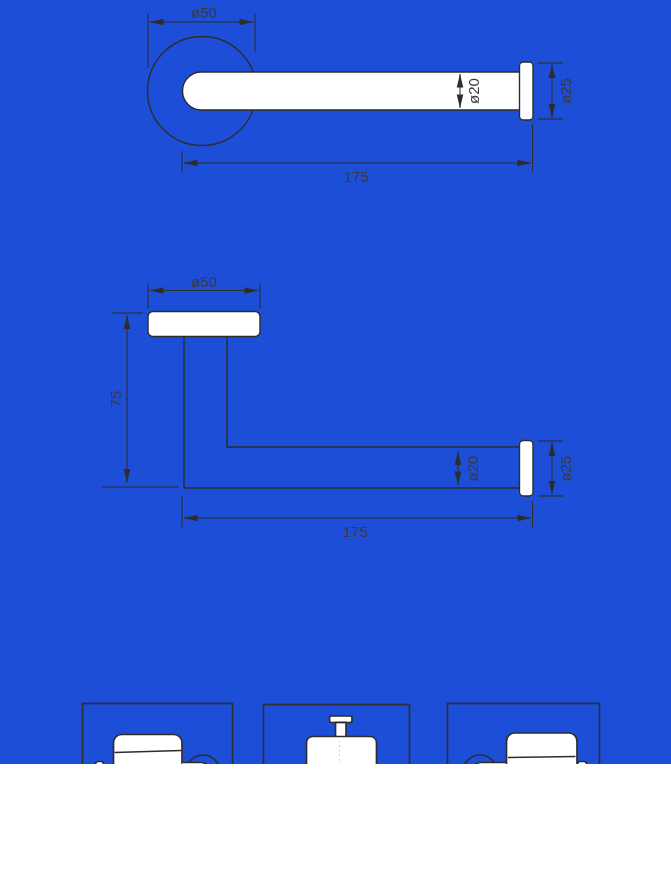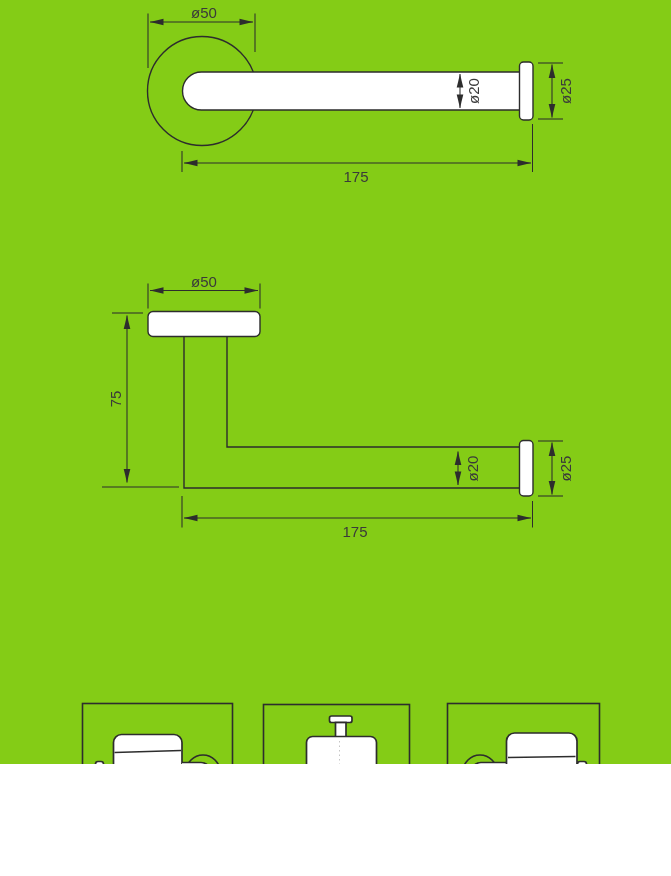--- a/index.html
+++ b/index.html
@@ -1,16 +1,16 @@
 <!DOCTYPE html>
 <html style="--line: #2d2d2d; --text: #3a3a3a; --checkmark: #1b1b1b; --dotted: #c4c4c4;"><head>
 <meta charset="utf-8">
 <style>
   html,body { margin:0; padding:0; background:#ffffff; }
-  .canvas { position:relative; width:671px; height:764px; background:#84cc16; overflow:hidden;
+  .canvas { position:relative; width:671px; height:764px; background:#1d4ed8; overflow:hidden;
             font-family:"Liberation Sans", sans-serif; }
   svg { display:block; }
   
   .ol  { fill:none;   stroke:var(--line,#2d2d2d); stroke-width:1.4; }
   .olf { fill:#ffffff; stroke:var(--line,#2d2d2d); stroke-width:1.4; }
   .ins { stroke-width:1.7; }
   .box { fill:none; stroke:var(--line,#2d2d2d); stroke-width:1.6; }
   
   .dim { fill:none; stroke:var(--line,#2d2d2d); stroke-width:1.05; }
   .lbl { font-family:"Liberation Sans", sans-serif; font-size:15px; fill:var(--text,#3a3a3a); }

